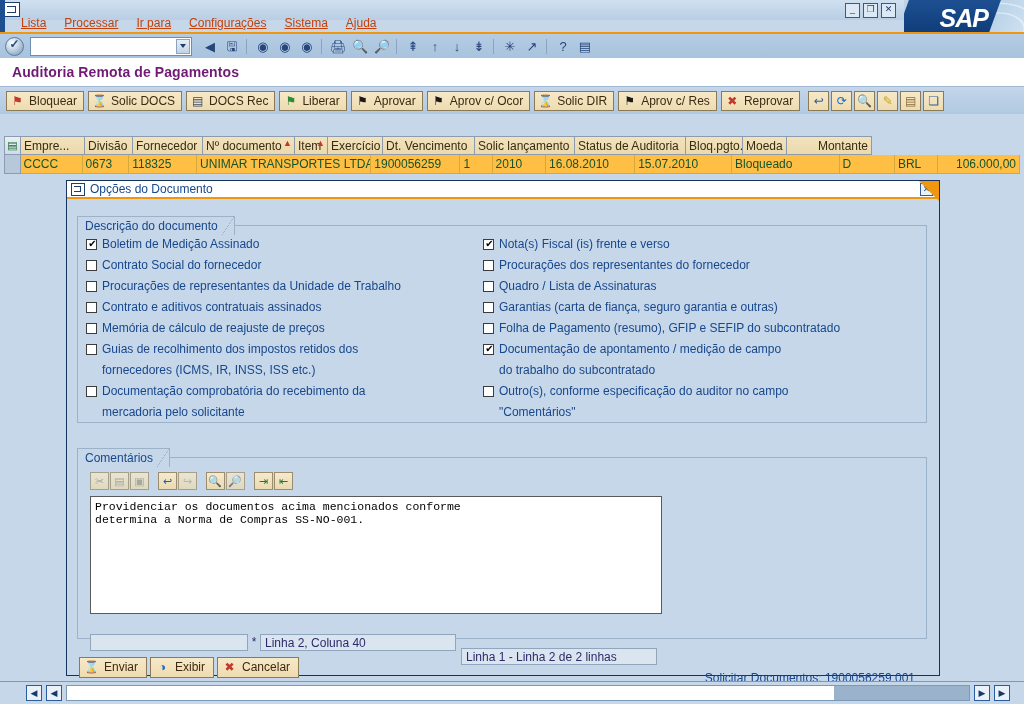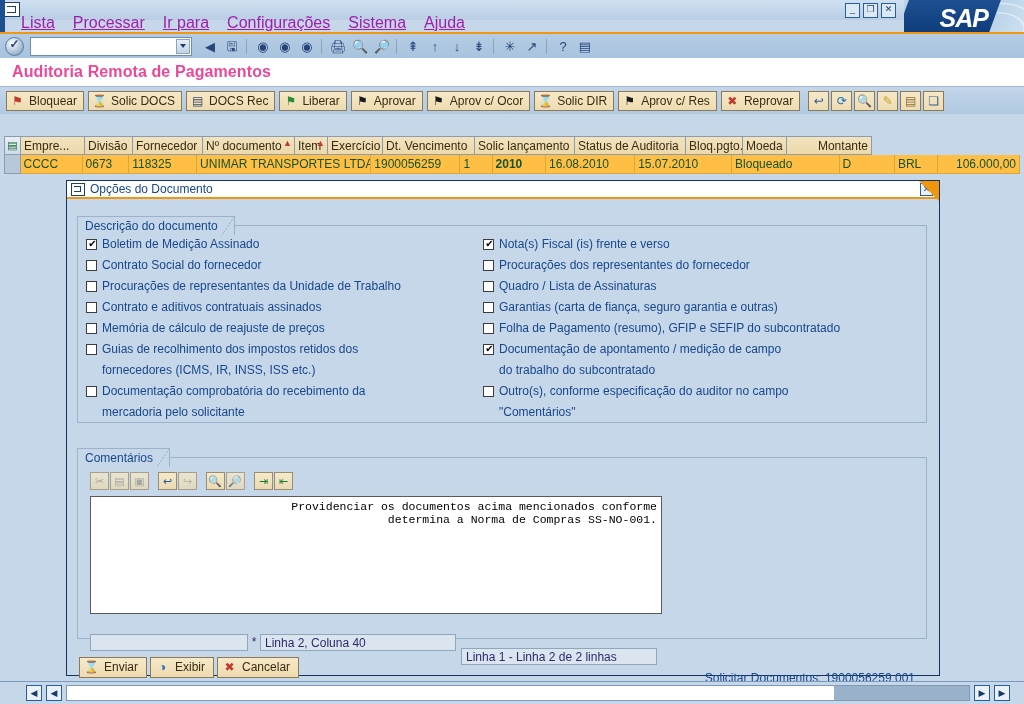--- a/index.html
+++ b/index.html
@@ -57,21 +57,21 @@
   }
   .wbtn i{position:absolute;color:#1f3f6b;font-style:normal;font-size:9px;
     line-height:11px;left:0;top:0;width:13px;text-align:center;}
 
   
   .menubar{
     position:absolute;left:0;top:14px;width:1024px;height:18px;
     display:flex;align-items:center;padding-left:12px;box-sizing:border-box;
   }
   .menu-item{
-    font-size:16px;color:#a21caf;padding:1px 9px;cursor:default;white-space:nowrap;
+    font-size:12px;color:#c2410c;padding:1px 9px;cursor:default;white-space:nowrap;
   }
   .menu-item u{text-decoration:underline;}
   .menubar-rule{position:absolute;left:0;top:32px;width:1024px;height:2px;background:#f0960f;}
   .leftbar{position:absolute;left:0;top:0;width:5px;height:34px;background:#1d4f91;}
 
   
   .stdtoolbar{
     position:absolute;left:0;top:34px;width:1024px;height:24px;
     background:linear-gradient(to bottom,#b5cce3,#a8c3de);
     display:flex;align-items:center;
@@ -101,21 +101,21 @@
   }
   .tsep{width:1px;height:15px;background:#8aa3bf;margin:0 4px;flex:none;}
 
   
   .screentitle{
     position:absolute;left:0;top:58px;width:1024px;height:28px;
     background:#fff;border-bottom:1px solid #9fb7d0;
     display:flex;align-items:center;
   }
   .screentitle span{
-    margin-left:12px;font-size:16px;font-weight:bold;color:#ec4899;
+    margin-left:12px;font-size:14px;font-weight:bold;color:#701a75;
     letter-spacing:.1px;
   }
 
   
   .apptoolbar{
     position:absolute;left:0;top:88px;width:1024px;height:26px;
     background:linear-gradient(to bottom,#c3d6ea,#b0c9e1);
     display:flex;align-items:center;padding-left:6px;box-sizing:border-box;
   }
   .fbtn{
@@ -229,21 +229,21 @@
     background:linear-gradient(to bottom,#f6eacb,#e9dab2);
     margin-right:1px;display:flex;align-items:center;justify-content:center;
     font-size:11px;box-sizing:border-box;color:#3d2a12;flex:none;
   }
   .egap{width:8px;flex:none;}
 
   .editarea{
     position:absolute;background:#fff;border:1px solid #5a5a5a;
     box-sizing:border-box;padding:3px 4px;
     font-family:"Liberation Mono",monospace;font-size:11.5px;color:#000;
-    line-height:13px;white-space:pre;overflow:hidden;text-align:right;
+    line-height:13px;white-space:pre;overflow:hidden;
   }
   .ed-statusrow{position:absolute;display:flex;align-items:center;gap:0;}
   .ed-f{
     background:#dbe5f0;border:1px solid #90a6bd;height:17px;box-sizing:border-box;
     display:flex;align-items:center;padding:0 4px;font-size:12px;color:#2b2b6b;
     white-space:nowrap;
   }
   .ed-star{
     width:12px;text-align:center;font-size:12px;color:#2b2b6b;
     background:#c6d7e9;height:17px;line-height:16px;box-sizing:border-box;
@@ -454,21 +454,21 @@
         </div>
       </div>
     <div class="gridrow" id="grid-row-0">
         <div class="gsel-c"></div>
         <div class="gc" style="width: 64px;">CCCC</div>
         <div class="gc" style="width: 48px;">0673</div>
         <div class="gc" style="width: 70px;">118325</div>
         <div class="gc" style="width: 180px;">UNIMAR TRANSPORTES LTDA.</div>
         <div class="gc" style="width: 92px;">1900056259</div>
         <div class="gc" style="width: 33px;">1</div>
-        <div class="gc" style="width: 55px; font-weight: bold;">2010</div>
+        <div class="gc" style="width: 55px;">2010</div>
         <div class="gc" style="width: 92px;">16.08.2010</div>
         <div class="gc" style="width: 100px;">15.07.2010</div>
         <div class="gc" style="width: 111px;">Bloqueado</div>
         <div class="gc" style="width: 57px;">D</div>
         <div class="gc" style="width: 44px;">BRL</div>
         <div class="gc" style="width: 85px; justify-content: flex-end;">106.000,00</div>
       </div>
   </div>
 
   <div class="modal">

